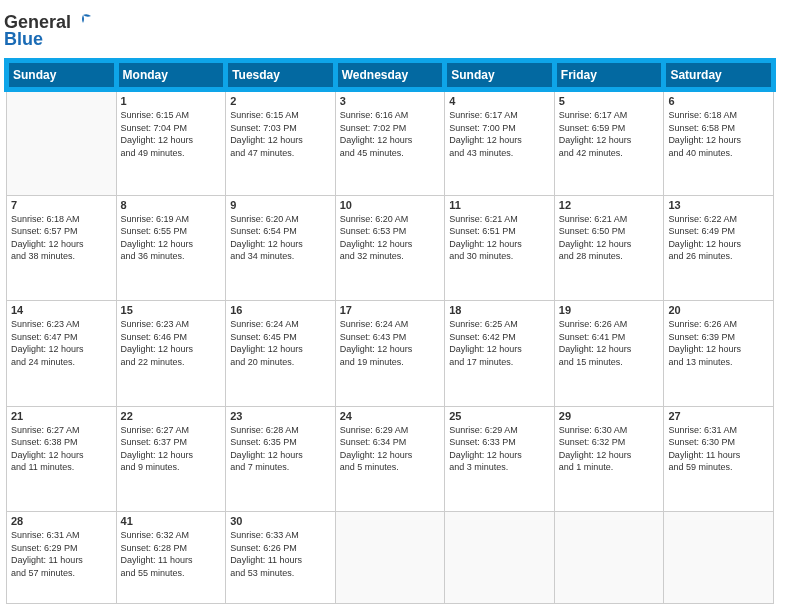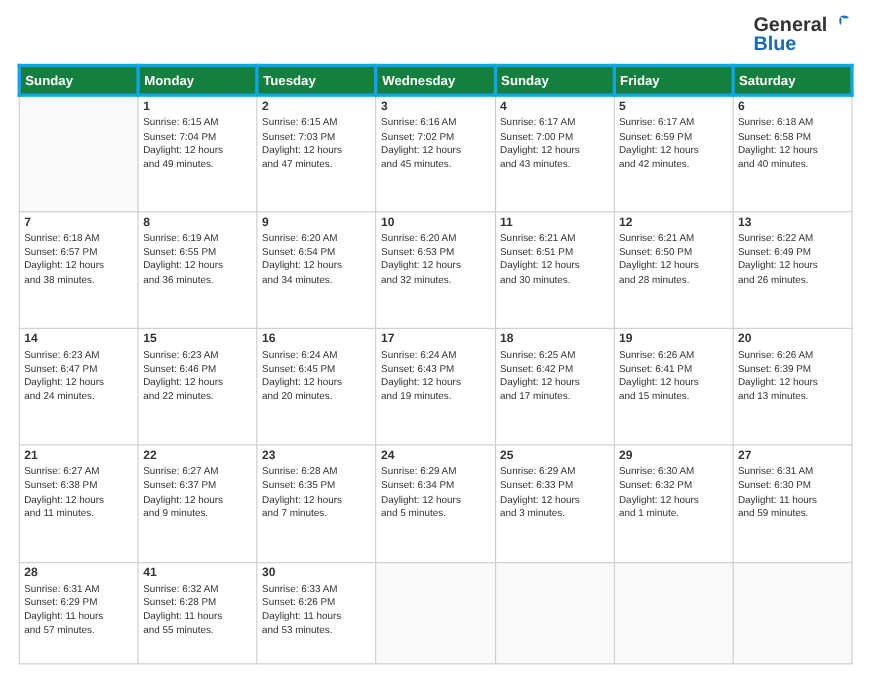--- a/index.html
+++ b/index.html
@@ -6,24 +6,23 @@
     body {
       font-family: Arial, sans-serif;
       background: #fff;
       width: 792px;
       height: 612px;
       overflow: hidden;
     }
     .page {
       width: 792px;
       height: 612px;
-      padding: 12px 16px 8px 16px;
+      padding: 12px 16px 8px 4px;
       display: flex;
       flex-direction: column;
-      align-items: flex-end;
     }
     .header {
       display: flex;
       justify-content: space-between;
       align-items: flex-start;
       margin-bottom: 8px;
     }
     .logo {
       display: flex;
       flex-direction: column;
@@ -44,27 +43,27 @@
       color: #555;
     }
     .calendar {
       flex: 1;
       border: 1px solid #ccc;
       border-collapse: collapse;
       width: 100%;
       table-layout: fixed;
     }
     .calendar th {
-      background: #15803d;
+      background: #0369a1;
       color: #fff;
       font-size: 12px;
       font-weight: bold;
       padding: 5px 4px;
       text-align: left;
-      border: 3px solid #0ea5e9;
+      border: 5px solid #0ea5e9;
     }
     .calendar td {
       border: 1px solid #ccc;
       vertical-align: top;
       padding: 3px 4px;
       font-size: 9.5px;
       color: #333;
       height: 82px;
     }
     .calendar td.empty {

